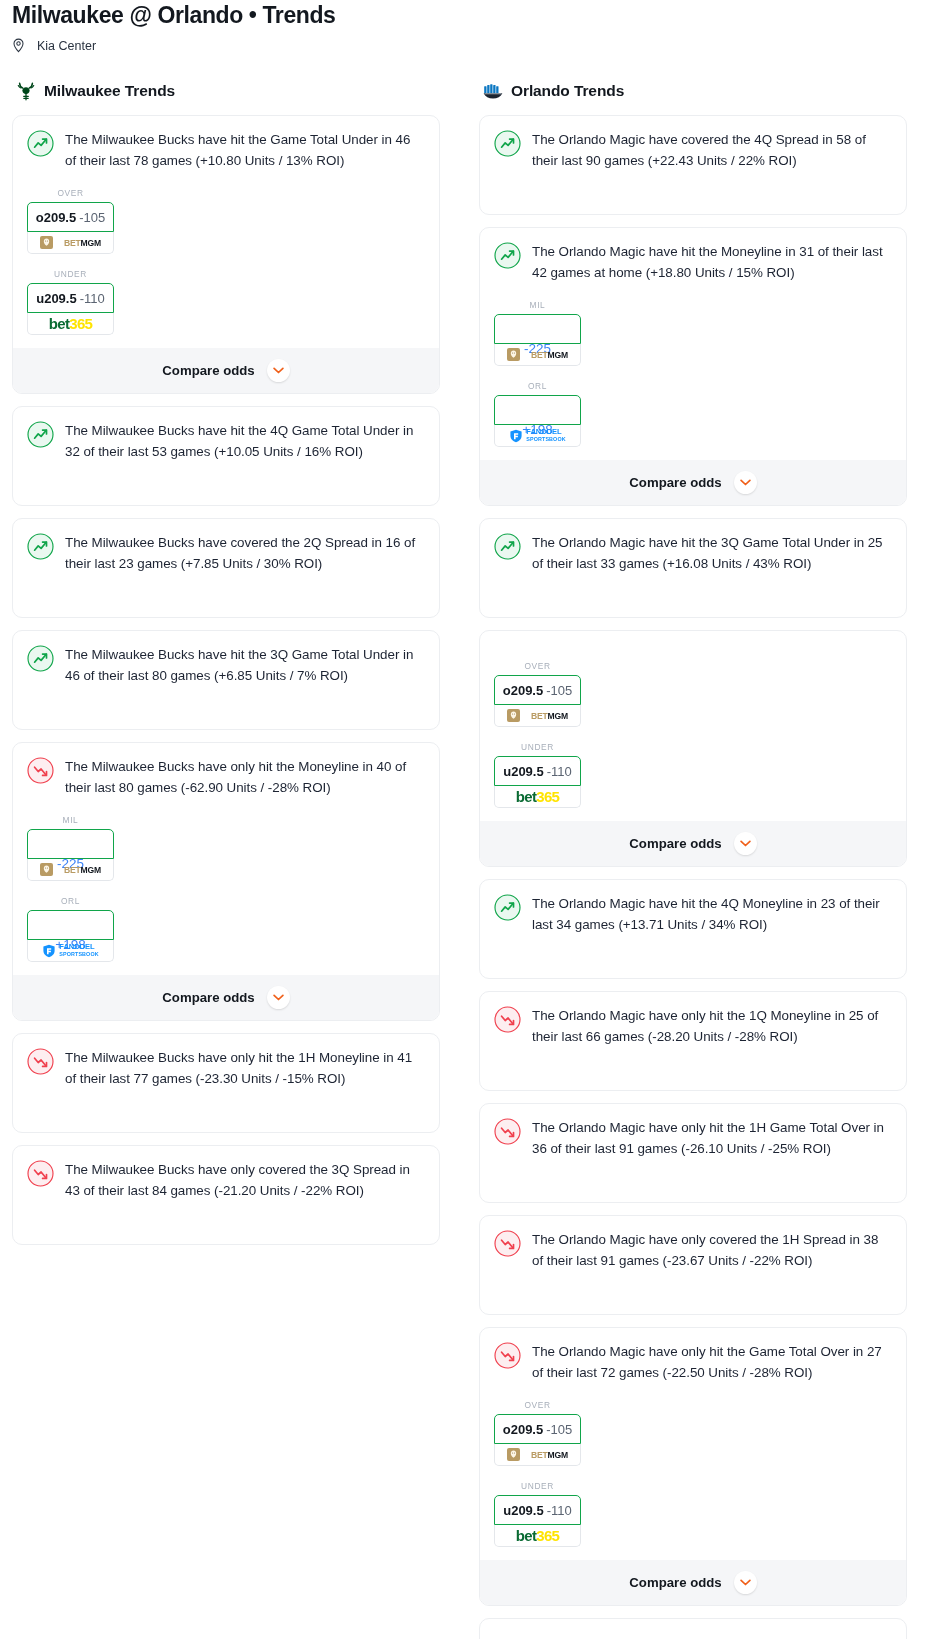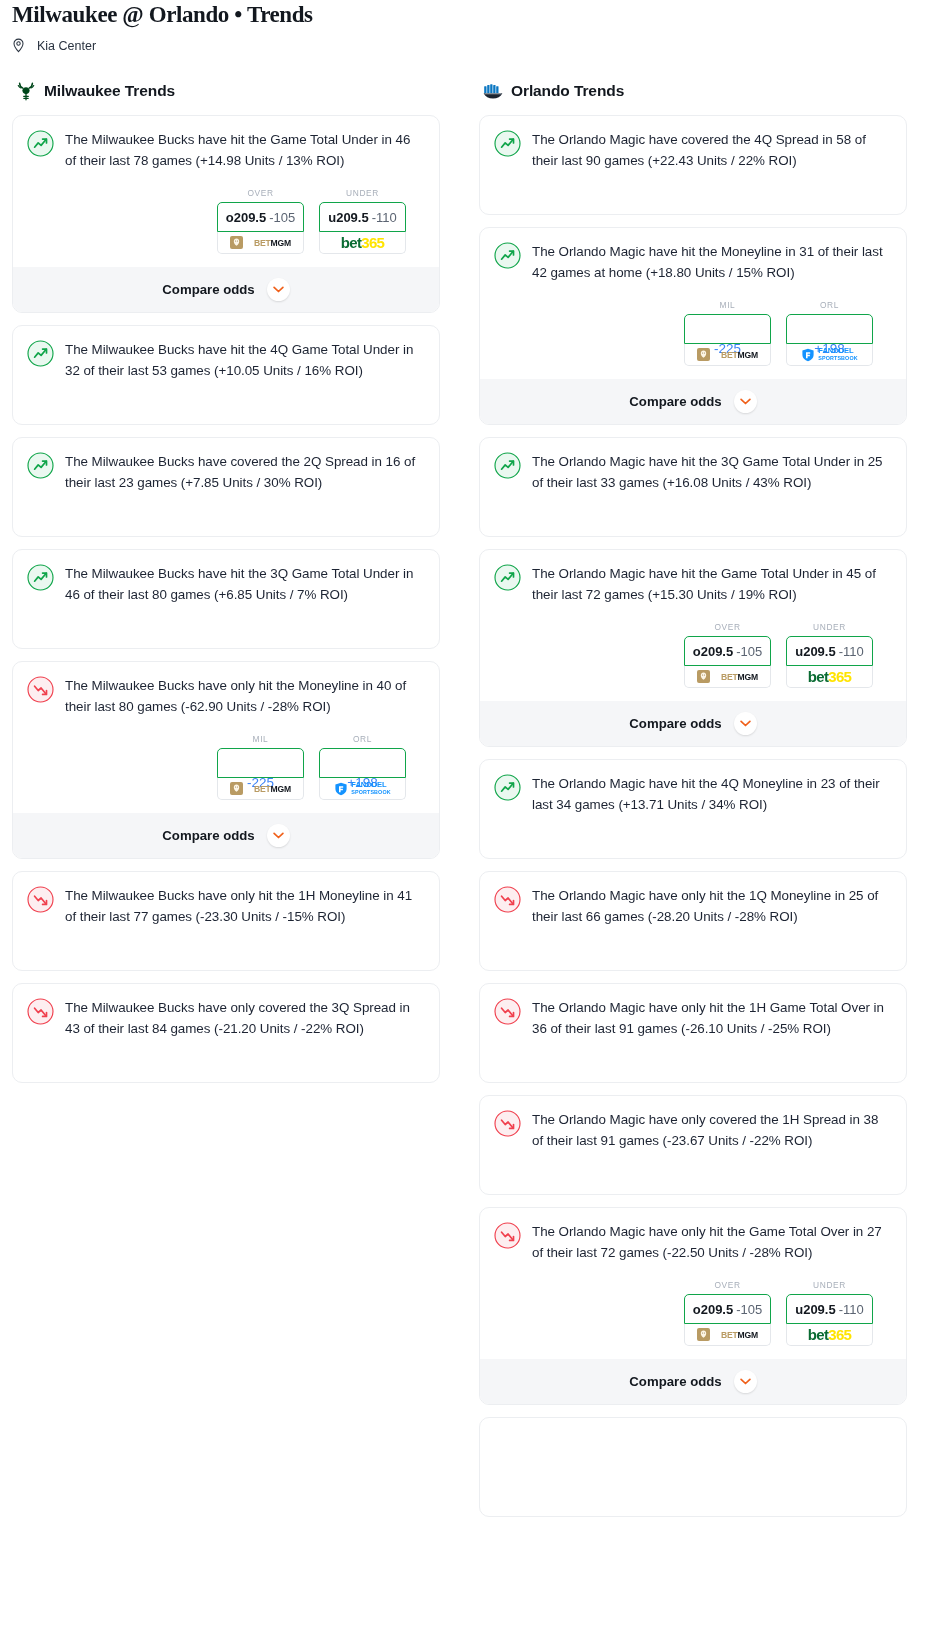--- a/index.html
+++ b/index.html
@@ -16,21 +16,20 @@
   
   .page-header { padding: 0 12px; }
 
   .page-title {
     font-size: 23px;
     font-weight: bold;
     letter-spacing: -0.4px;
     color: #13181f;
     line-height: 26px;
     padding-top: 2px;
-    font-family: Liberation Serif, serif;
   }
 
   .venue-row {
     display: flex;
     align-items: center;
     gap: 12px;
     margin-top: 10px;
   }
   .venue-row .pin { width: 13px; height: 15px; display: block; flex: 0 0 auto; }
   .venue-name { font-size: 12.5px; color: #2a3340; }
@@ -84,20 +83,21 @@
     padding-top: 1px;
   }
 
   
   .odds-area {
     display: flex;
     justify-content: flex-end;
     gap: 15px;
     margin-top: 17px;
     padding-right: 19px;
+    flex-direction: column;
   }
   .odds-col { width: 87px; }
 
   .odds-label {
     font-size: 8.4px;
     letter-spacing: 0.6px;
     color: #a8afba;
     text-align: center;
     margin-bottom: 4px;
     font-weight: normal;
@@ -195,21 +195,21 @@
             </svg></span>
           <span class="col-title">Milwaukee Trends</span>
         </div>
         <div class="trend-card">
           <div class="trend-top">
             <span class="trend-icon"><svg width="27" height="27" viewBox="0 0 27 27">
                 <circle cx="13.5" cy="13.5" r="12.5" fill="#eaf8f0" stroke="#10a54a" stroke-width="1.15"></circle>
                 <path d="M7.6 17.2l3.6-4.3 2.9 2.5 5.1-6.2" fill="none" stroke="#10a54a" stroke-width="1.7" stroke-linecap="round" stroke-linejoin="round"></path>
                 <path d="M15.6 9.1h3.9v3.9" fill="none" stroke="#10a54a" stroke-width="1.7" stroke-linecap="round" stroke-linejoin="round"></path>
               </svg></span>
-            <div class="trend-text">The Milwaukee Bucks have hit the Game Total Under in 46 of their last 78 games (+14.98 Units / 13% ROI)</div>
+            <div class="trend-text">The Milwaukee Bucks have hit the Game Total Under in 46 of their last 78 games (+10.80 Units / 13% ROI)</div>
           </div>
           <div class="odds-area">
             <div class="odds-col">
               <div class="odds-label">OVER</div>
               <div class="odds-box">
                 <span class="odds-main">o209.5</span>
                 <span class="odds-juice">-105</span>
               </div>
               <div class="book-box">
                 <span class="logo-betmgm">
@@ -438,28 +438,20 @@
             <span class="trend-icon"><svg width="27" height="27" viewBox="0 0 27 27">
                 <circle cx="13.5" cy="13.5" r="12.5" fill="#eaf8f0" stroke="#10a54a" stroke-width="1.15"></circle>
                 <path d="M7.6 17.2l3.6-4.3 2.9 2.5 5.1-6.2" fill="none" stroke="#10a54a" stroke-width="1.7" stroke-linecap="round" stroke-linejoin="round"></path>
                 <path d="M15.6 9.1h3.9v3.9" fill="none" stroke="#10a54a" stroke-width="1.7" stroke-linecap="round" stroke-linejoin="round"></path>
               </svg></span>
             <div class="trend-text">The Orlando Magic have hit the 3Q Game Total Under in 25 of their last 33 games (+16.08 Units / 43% ROI)</div>
           </div>
           <div style="height:14px"></div>
         </div>
         <div class="trend-card">
-          <div class="trend-top">
-            <span class="trend-icon"><svg width="27" height="27" viewBox="0 0 27 27">
-                <circle cx="13.5" cy="13.5" r="12.5" fill="#eaf8f0" stroke="#10a54a" stroke-width="1.15"></circle>
-                <path d="M7.6 17.2l3.6-4.3 2.9 2.5 5.1-6.2" fill="none" stroke="#10a54a" stroke-width="1.7" stroke-linecap="round" stroke-linejoin="round"></path>
-                <path d="M15.6 9.1h3.9v3.9" fill="none" stroke="#10a54a" stroke-width="1.7" stroke-linecap="round" stroke-linejoin="round"></path>
-              </svg></span>
-            <div class="trend-text">The Orlando Magic have hit the Game Total Under in 45 of their last 72 games (+15.30 Units / 19% ROI)</div>
-          </div>
           <div class="odds-area">
             <div class="odds-col">
               <div class="odds-label">OVER</div>
               <div class="odds-box">
                 <span class="odds-main">o209.5</span>
                 <span class="odds-juice">-105</span>
               </div>
               <div class="book-box">
                 <span class="logo-betmgm">
                   <svg class="lion" viewBox="0 0 13 13">

